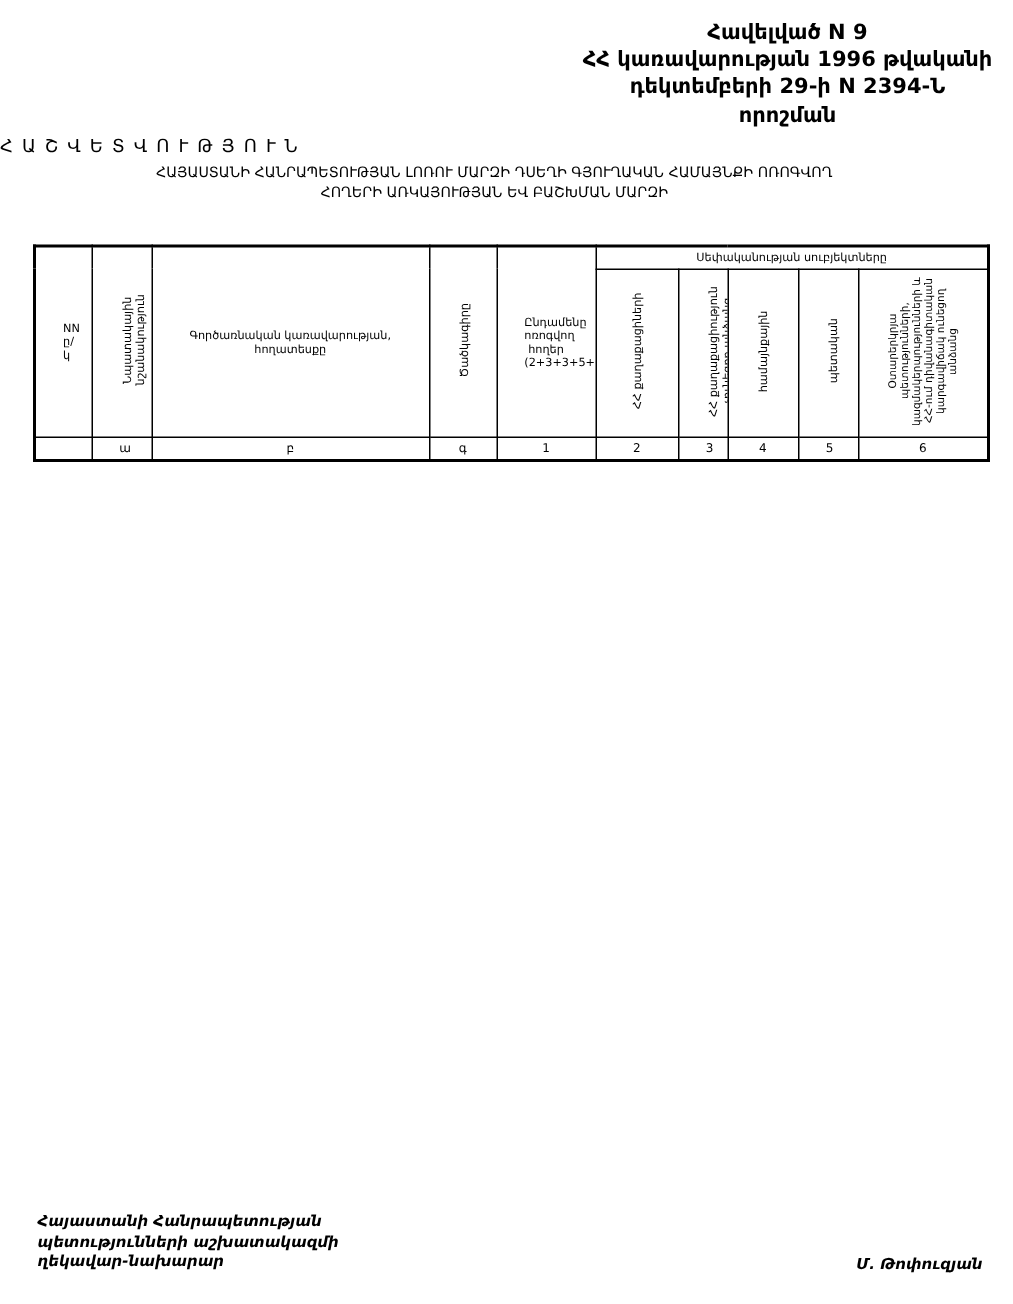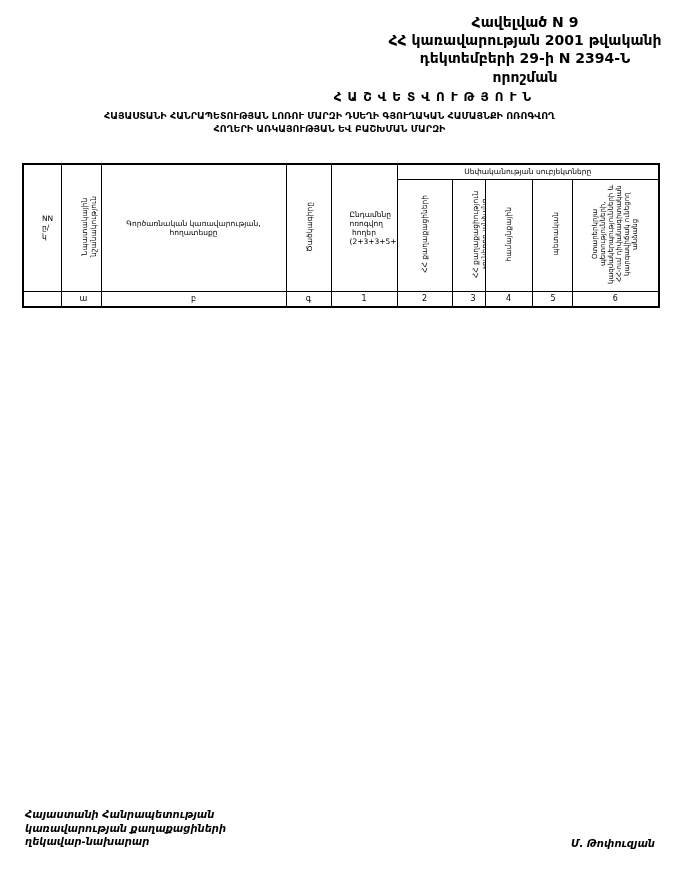--- a/index.html
+++ b/index.html
@@ -1,24 +1,24 @@
 <!DOCTYPE html>
 <html><head>
 <meta charset="utf-8">
 <style>
   html,body{margin:0;padding:0;background:#fff;}
   body{width:675px;height:869px;font-family:"DejaVu Sans",sans-serif;color:#000;overflow:hidden;}
   .page{position:relative;width:675px;height:869px;}
 
   .annex{position:absolute;top:13px;left:385px;width:280px;text-align:center;
          font-weight:bold;font-size:14px;line-height:1.3;}
-  .doc-title{position:absolute;top:90px;left:0;width:537px;text-align:right;
-         font-weight:bold;font-size:12px;letter-spacing:6px;}
+  .doc-title{position:absolute;top:90px;left:0;width:537px;text-align:left;
+         font-weight:normal;font-size:12px;letter-spacing:6px;}
   .doc-subtitle{position:absolute;top:110px;left:0;width:659px;text-align:center;
-         font-weight:bold;font-size:9.5px;line-height:1.35;}
+         font-weight:normal;font-size:9.5px;line-height:1.35;}
 
   table.report{position:absolute;top:163px;left:22px;border-collapse:collapse;
          table-layout:fixed;width:636px;border:2px solid #000;}
   th,td{border:1px solid #000;font-weight:normal;font-size:8px;padding:0 18px;
          overflow:hidden;vertical-align:middle;}
   thead th{text-align:center;font-size:7.5px;line-height:1.2;}
   tr.owners-row{height:112px;}
   tr.group-head{height:15px;}
   .vert{writing-mode:vertical-rl;transform:rotate(180deg);display:inline-block;
         line-height:1.2;max-height:108px;white-space:normal;}
@@ -30,21 +30,21 @@
   .footer .left{font-weight:bold;font-size:10px;line-height:1.35;}
   .footer .signer{font-weight:bold;font-size:10px;}
 </style>
 </head>
 <body>
 
 <div class="page">
 
   <div class="annex">
     <div>Հավելված N 9</div>
-    <div>ՀՀ կառավարության 2001 թվականի</div>
+    <div>ՀՀ կառավարության 1996 թվականի</div>
     <div>դեկտեմբերի 29-ի N 2394-Ն որոշման</div>
   </div>
 
   <div class="doc-title">ՀԱՇՎԵՏՎՈՒԹՅՈՒՆ</div>
   <div class="doc-subtitle">
     <div>ՀԱՅԱՍՏԱՆԻ ՀԱՆՐԱՊԵՏՈՒԹՅԱՆ ԼՈՌՈՒ ՄԱՐԶԻ ԴՍԵՂԻ ԳՅՈՒՂԱԿԱՆ ՀԱՄԱՅՆՔԻ ՈՌՈԳՎՈՂ</div>
     <div>ՀՈՂԵՐԻ ԱՌԿԱՅՈՒԹՅԱՆ ԵՎ ԲԱՇԽՄԱՆ ՄԱՐԶԻ</div>
   </div>
 
   <table class="report">
@@ -88,19 +88,19 @@
         <td>5</td>
         <td>6</td>
       </tr>
     </thead>
     <tbody id="tbody"></tbody>
   </table>
 
   <div class="footer">
     <div class="left">
       <div>Հայաստանի Հանրապետության</div>
-      <div>կառավարության քաղաքացիների</div>
+      <div>պետությունների աշխատակազմի</div>
       <div>ղեկավար-նախարար</div>
     </div>
     <div class="signer">Մ. Թոփուզյան</div>
   </div>
 
 </div>
 
 </body></html>

